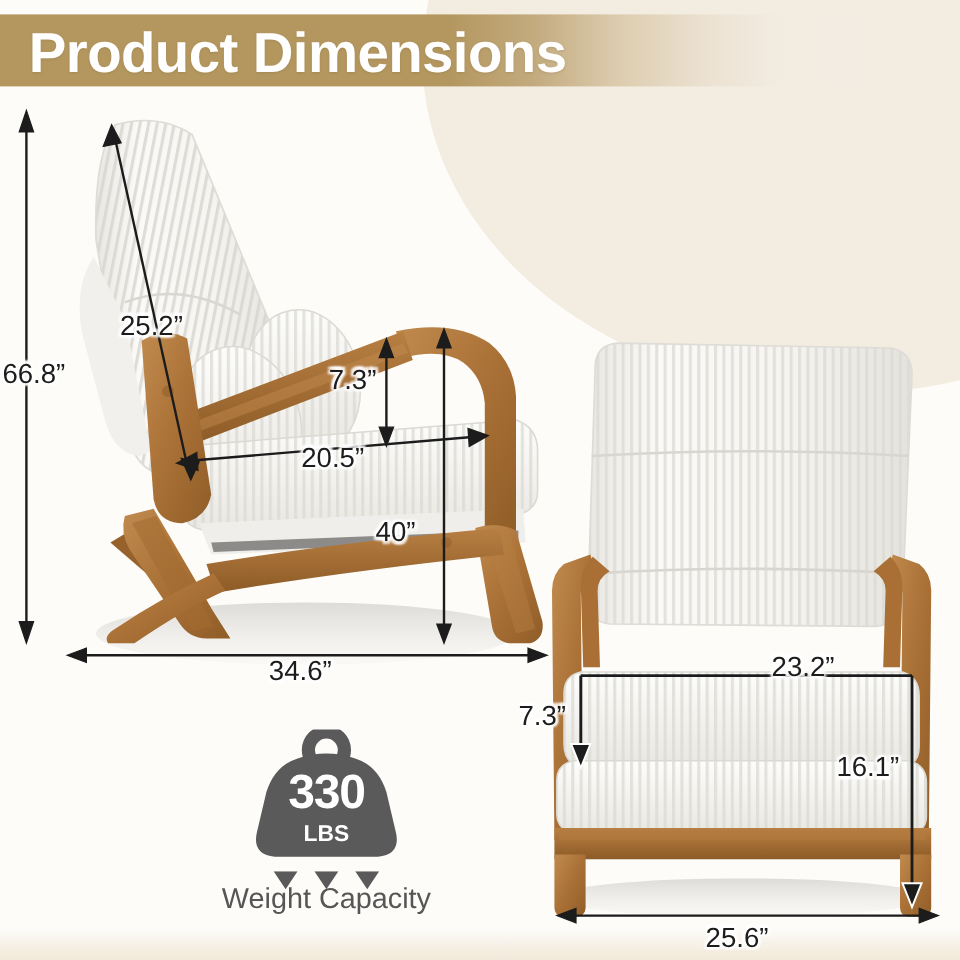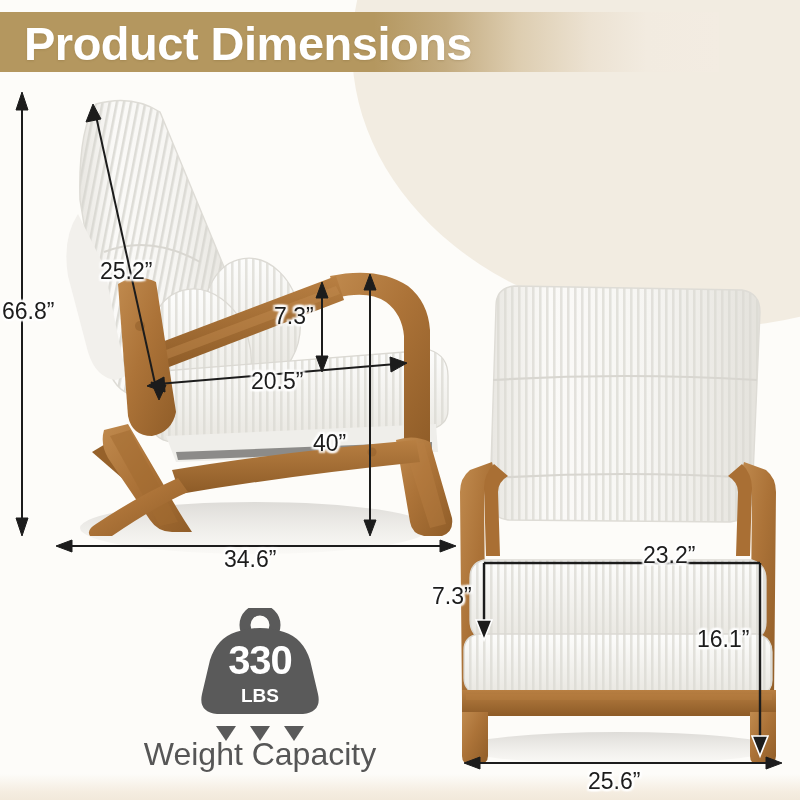--- a/index.html
+++ b/index.html
@@ -95,21 +95,21 @@
     text-shadow:
       -2px 0 2px #fff, 2px 0 2px #fff,
       0 -2px 2px #fff, 0 2px 2px #fff,
       -2px -2px 2px #fff, 2px 2px 2px #fff,
       2px -2px 2px #fff, -2px 2px 2px #fff;
   }
 
   
   .weight-block {
     position: absolute;
-    left: 140px;
+    left: 152px;
     top: 608px;
     width: 240px;
     text-align: center;
   }
   .weight-icon-wrap {
     position: relative;
     height: 116px;
   }
   .weight-number {
     position: absolute;
@@ -126,21 +126,21 @@
     left: 0; right: 0;
     top: 78px;
     font-size: 19px;
     font-weight: bold;
     color: #ffffff;
     letter-spacing: 0px;
     line-height: 1;
   }
   .weight-caption {
     margin-top: 14px;
-    font-size: 32px;
+    font-size: 24px;
     color: #565656;
     line-height: 1;
   }
   .arrow-row {
     position: absolute;
     left: 0; right: 0;
     top: 118px;
     height: 18px;
   }
 </style>

